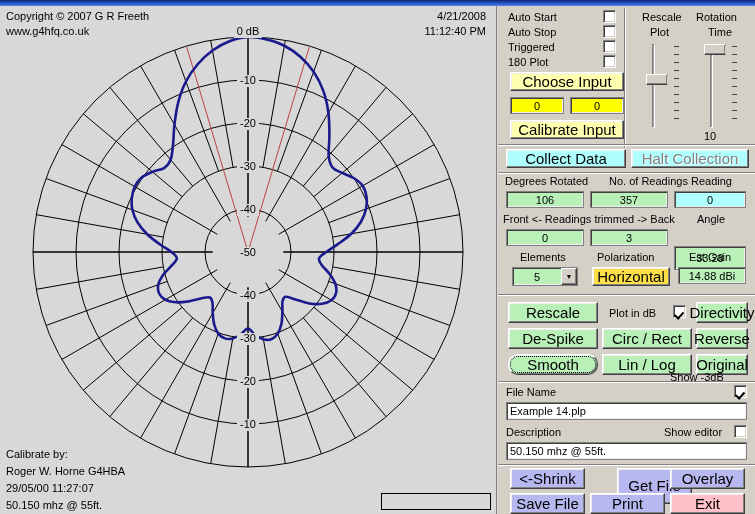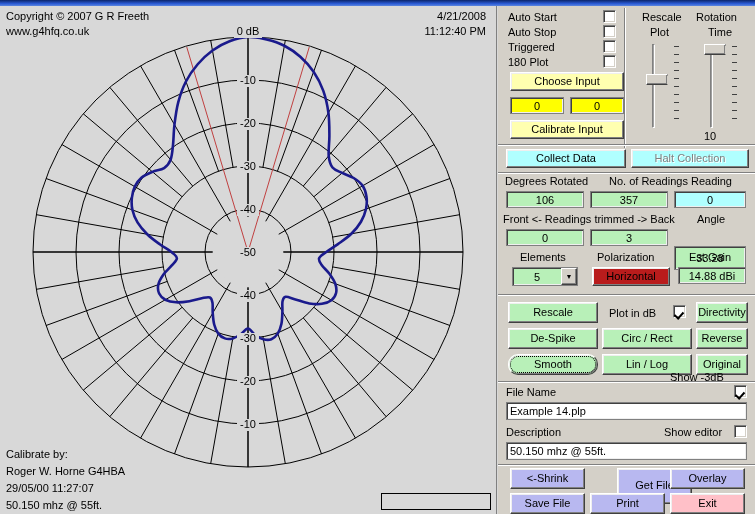--- a/index.html
+++ b/index.html
@@ -63,34 +63,34 @@
     border-top-color: #808080; border-left-color: #808080;
     box-shadow: inset 1px 1px 0 #404040, inset -1px -1px 0 #d4d0c8;
   }
   .cbx.on::after {
     content: ""; position: absolute; left: 2px; top: 4px;
     width: 4px; height: 7px; border: solid #000;
     border-width: 0 2px 2px 0; transform: rotate(42deg);
   }
 
   .btn {
-    position: absolute; font-size: 11px; color: #000;
+    position: absolute; font-size: 15px; color: #000;
     display: flex; align-items: center; justify-content: center;
     border: 1px solid #fff;
     border-right-color: #404040; border-bottom-color: #404040;
     box-shadow: inset -1px -1px 0 #808080, inset 1px 1px 0 #efefef;
     cursor: default; user-select: none;
     text-align: center; line-height: 1.05;
   }
   .btn.yellow { background: #ffffb0; }
   .btn.cyan   { background: #b0ffff; }
   .btn.green  { background: #b8f0b8; }
   .btn.blue   { background: #b8b8f0; }
   .btn.pink   { background: #ffc0c8; }
-  .btn.grey   { background: #b91c1c; }
+  .btn.grey   { background: #fde047; }
   .btn.dis    { color: #808080; text-shadow: 1px 1px 0 #fff; }
   .btn.focus  { outline: 1px dotted #000; outline-offset: -3px; border-radius: 10px; }
 
   .fld {
     position: absolute; font-size: 11px; color: #000;
     display: flex; align-items: center; justify-content: center;
     border: 1px solid #808080;
     box-shadow: inset 1px 1px 0 #404040, inset -1px -1px 0 #efefef;
   }
   .fld.yellow { background: #ffff00; }

